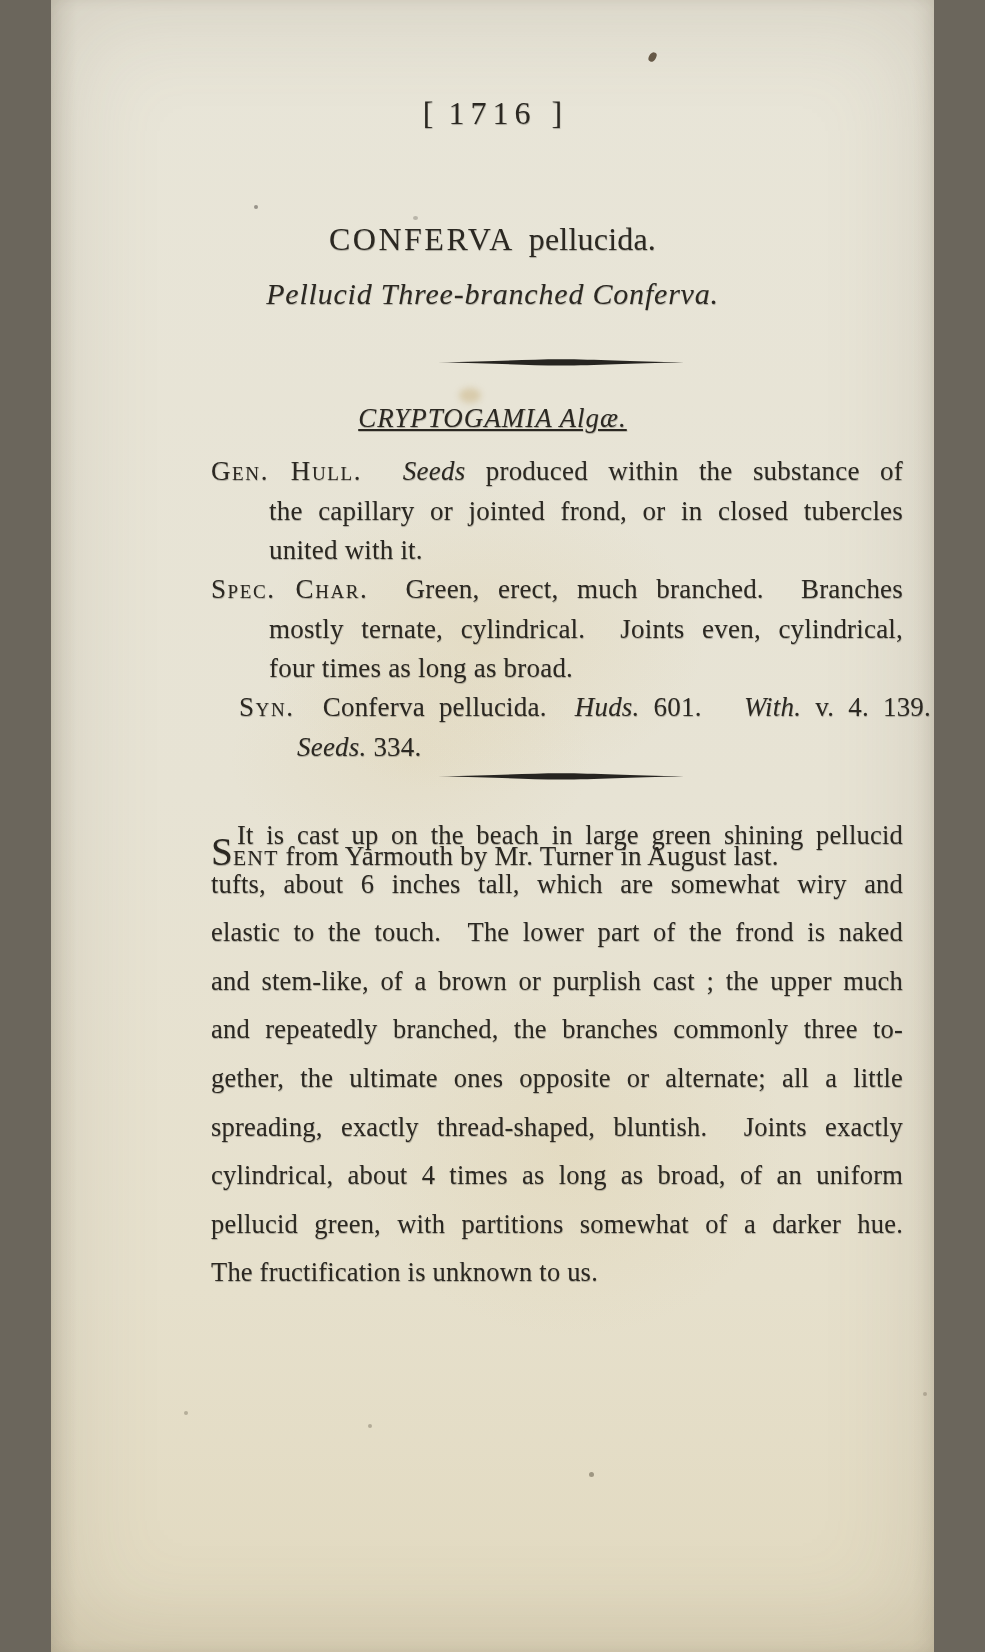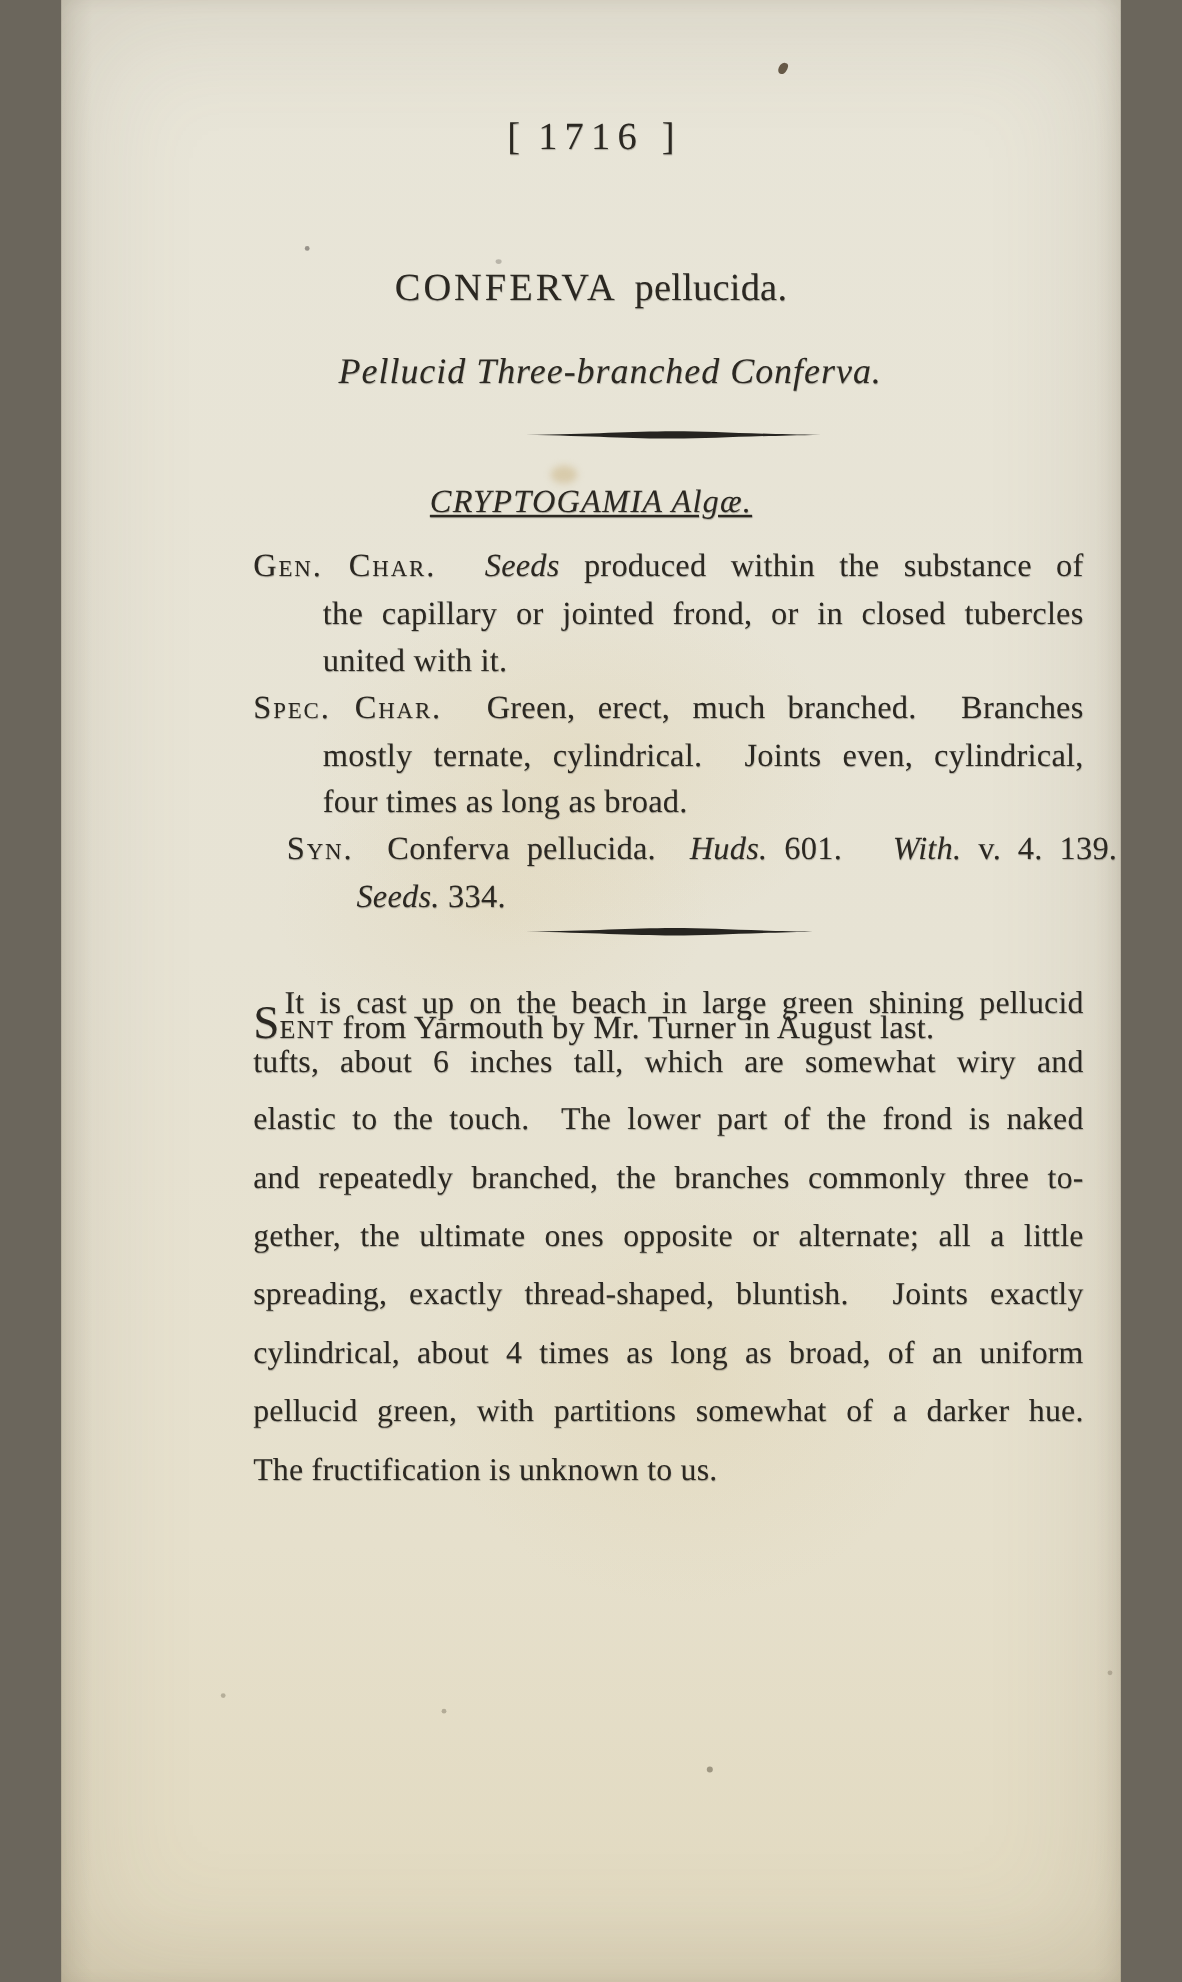--- a/index.html
+++ b/index.html
@@ -20,21 +20,21 @@
     box-shadow: inset 0 0 95px 18px rgba(118,108,86,0.16), inset 0 0 12px rgba(118,108,86,0.14);
   }
   .page *{box-sizing:border-box;}
   .txt{text-shadow:0.4px 0.8px 0.7px rgba(38,32,26,0.30); letter-spacing:0.2px;}
 
   .pagenum{position:absolute;top:94px;left:0;width:100%;text-align:center;font-size:32px;line-height:1.2;}
   .pagenum .num{margin:0 15px;letter-spacing:6px;}
   .title{position:absolute;top:220px;left:0;width:100%;text-align:center;font-size:32px;font-weight:normal;margin:0;line-height:1.2;}
   .title .genus{letter-spacing:2.5px;}
   .title .species{margin-left:14px;}
-  .subtitle{position:absolute;top:276px;left:0;width:100%;text-align:center;font-size:30px;font-style:italic;font-weight:normal;margin:16px;line-height:1.2;letter-spacing:0.8px;}
+  .subtitle{position:absolute;top:276px;left:0;width:100%;text-align:center;font-size:30px;font-style:italic;font-weight:normal;margin:0;line-height:1.2;letter-spacing:0.8px;}
   .rule{position:absolute;left:387px;width:246px;height:9px;}
   .rule1{top:358px;}
   .rule2{top:772px;}
   .crypto{position:absolute;top:402px;left:0;width:100%;text-align:center;font-size:27px;font-style:italic;letter-spacing:1px;line-height:1.2;text-decoration:underline;}
 
   .block{position:absolute;left:160px;width:692px;font-size:27px;}
   .genchar{top:452px;line-height:39.5px;}
   .specchar{top:570px;line-height:39.5px;}
   .syn{top:688px;line-height:39.5px;margin-left:28px;}
   .sent{top:806px;line-height:44px;margin-top:28px;}
@@ -84,21 +84,21 @@
 
   <div class="rule rule1">
     <svg width="246" height="9" viewBox="0 0 246 9" xmlns="http://www.w3.org/2000/svg">
       <path d="M0,4.4 C55,3.8 88,1.3 123,1.3 C158,1.3 191,3.8 246,4.4 C191,5.0 158,7.5 123,7.5 C88,7.5 55,5.0 0,4.4 Z" fill="#262420"></path>
     </svg>
   </div>
 
   <div class="crypto txt">CRYPTOGAMIA Algæ.</div>
 
   <div class="block genchar txt">
-      <div class="tline just"><span class="seg-smallcaps">Gen. Char.</span><span class="seg-regular">&nbsp; </span><span class="seg-italic">Seeds</span><span class="seg-regular"> produced within the substance of</span></div>
+      <div class="tline just"><span class="seg-smallcaps">Gen. Hull.</span><span class="seg-regular">&nbsp; </span><span class="seg-italic">Seeds</span><span class="seg-regular"> produced within the substance of</span></div>
       <div class="tline just" style="padding-left: 58px;"><span class="seg-regular">the capillary or jointed frond, or in closed tubercles</span></div>
       <div class="tline" style="padding-left: 58px;"><span class="seg-regular">united with it.</span></div>
     </div>
 
   <div class="block specchar txt">
       <div class="tline just"><span class="seg-smallcaps">Spec. Char.</span><span class="seg-regular">&nbsp; Green, erect, much branched.&nbsp; Branches</span></div>
       <div class="tline just" style="padding-left: 58px;"><span class="seg-regular">mostly ternate, cylindrical.&nbsp; Joints even, cylindrical,</span></div>
       <div class="tline" style="padding-left: 58px;"><span class="seg-regular">four times as long as broad.</span></div>
     </div>
 
@@ -114,20 +114,21 @@
   </div>
 
   <div class="block sent txt">
       <div class="tline"><span class="seg-initial">S</span><span class="seg-caps">ENT</span><span class="seg-regular"> from Yarmouth by Mr. Turner in August last.</span></div>
     </div>
 
   <div class="block bodytext txt">
       <div class="tline just" style="padding-left: 26px;"><span class="seg-regular">It is cast up on the beach in large green shining pellucid</span></div>
       <div class="tline just"><span class="seg-regular">tufts, about 6 inches tall, which are somewhat wiry and</span></div>
       <div class="tline just"><span class="seg-regular">elastic to the touch.&nbsp; The lower part of the frond is naked</span></div>
+      <div class="tline just"><span class="seg-regular">and stem-like, of a brown or purplish cast&nbsp;; the upper much</span></div>
       <div class="tline just"><span class="seg-regular">and repeatedly branched, the branches commonly three to-</span></div>
       <div class="tline just"><span class="seg-regular">gether, the ultimate ones opposite or alternate; all a little</span></div>
       <div class="tline just"><span class="seg-regular">spreading, exactly thread-shaped, bluntish.&nbsp; Joints exactly</span></div>
       <div class="tline just"><span class="seg-regular">cylindrical, about 4 times as long as broad, of an uniform</span></div>
       <div class="tline just"><span class="seg-regular">pellucid green, with partitions somewhat of a darker hue.</span></div>
       <div class="tline"><span class="seg-regular">The fructification is unknown to us.</span></div>
     </div>
 
 </div>
 

